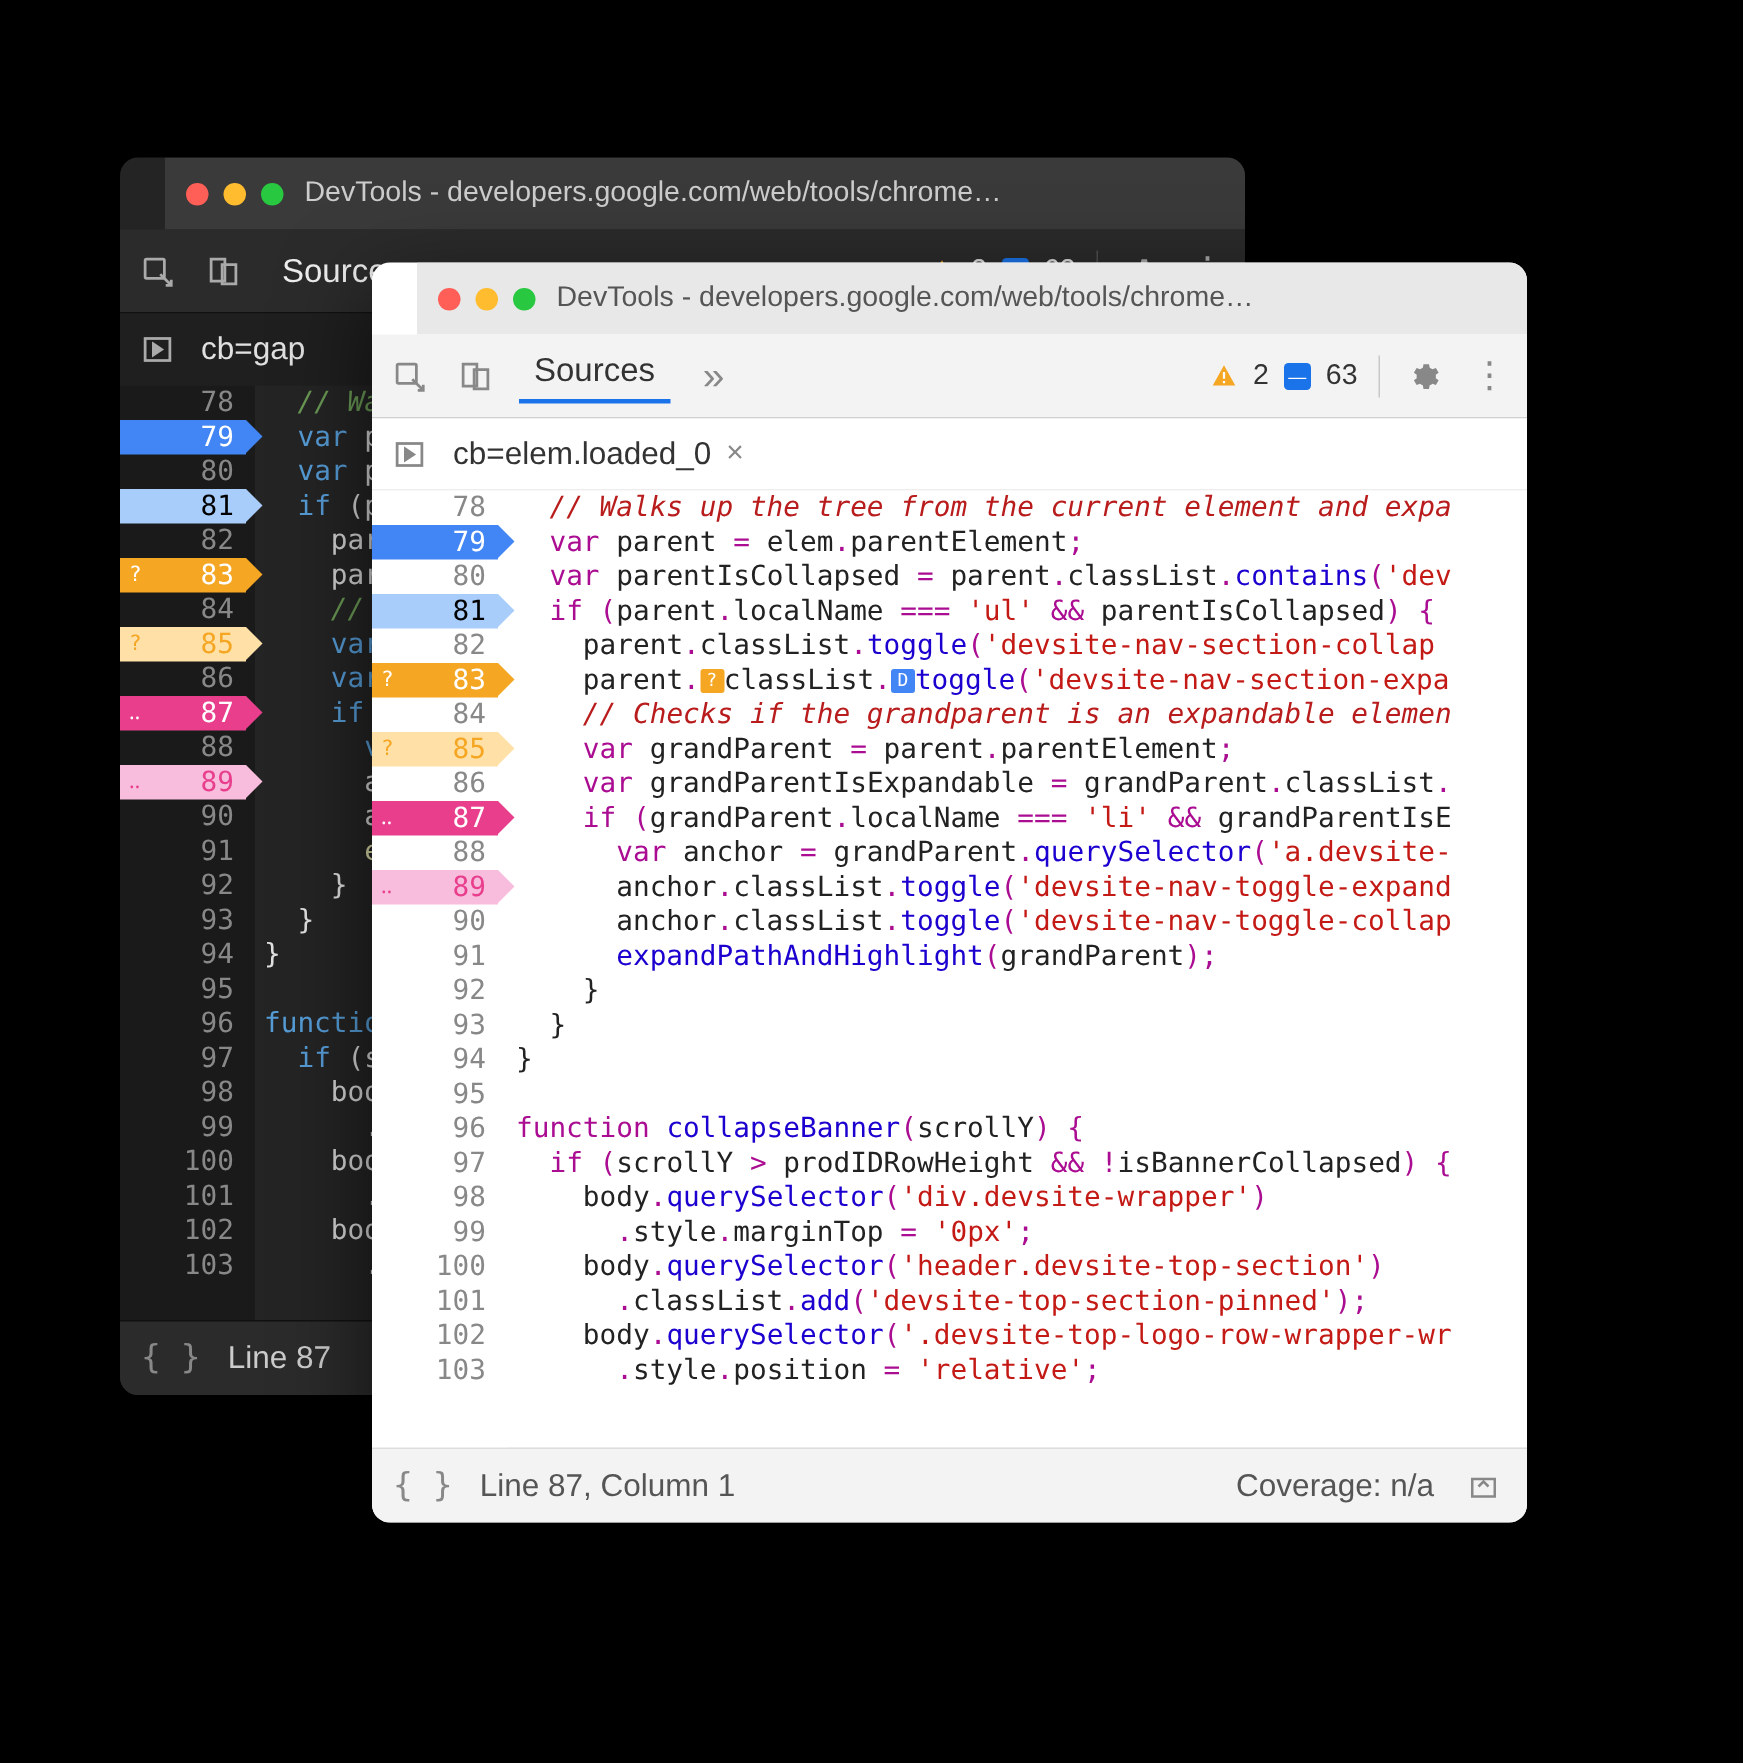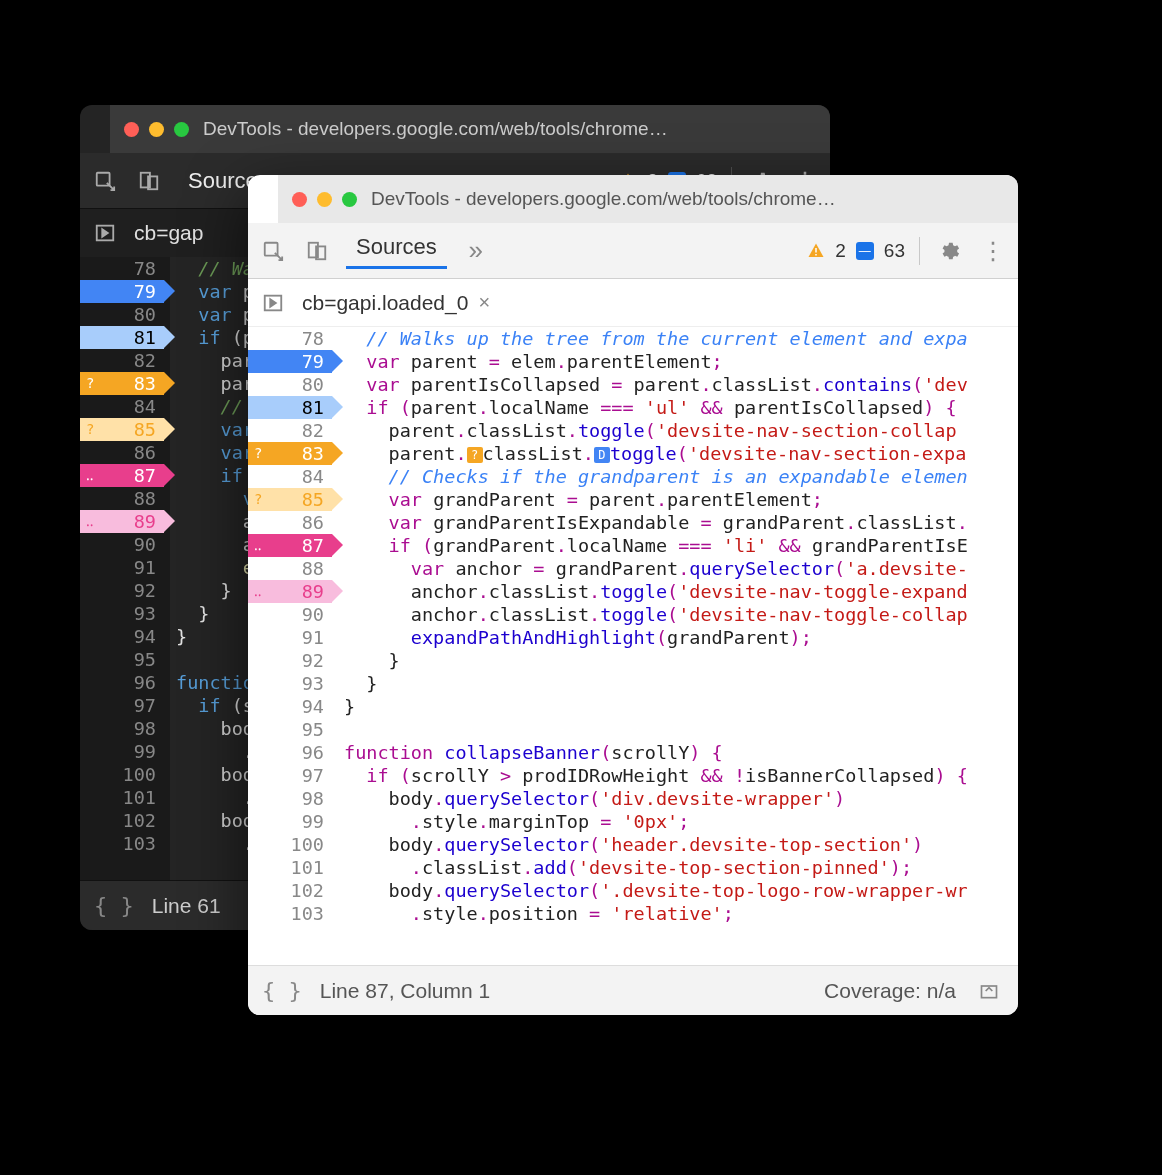--- a/index.html
+++ b/index.html
@@ -54,21 +54,21 @@
   .bp-orange { background:#f5a623; } .bp-orange::after { border-left:11px solid #f5a623; }
   .bp-orange-o{background:#ffe1a8;color:#f5a623;} .bp-orange-o::after{border-left:11px solid #ffe1a8;}
   .bp-pink   { background:#e83e8c; } .bp-pink::after   { border-left:11px solid #e83e8c; }
   .bp-pink-o { background:#f8bcdd; color:#e83e8c; } .bp-pink-o::after { border-left:11px solid #f8bcdd; }
   .bp-sym { position:absolute; left:6px; font-size:14px; }
   .src { flex:1; overflow:hidden; white-space:pre; padding-left:6px; }
   .win-dark  .src { background:#242424; color:#e0e0e0; }
   .win-light .src { background:#fff; color:#222; }
   .sline { height:23px; }
   
-  .win-light .c  { color:#3b82f6; font-style:italic; }
+  .win-light .c  { color:#b91c1c; font-style:italic; }
   .win-light .kw { color:#aa0d91; }
   .win-light .s  { color:#c41a16; }
   .win-light .fn { color:#1c00cf; }
   .win-light .op { color:#aa0d91; }
   .win-light .id { color:#222; }
   
   .win-dark .c  { color:#6a9955; font-style:italic; }
   .win-dark .kw { color:#569cd6; }
   .win-dark .s  { color:#ce9178; }
   .win-dark .fn { color:#dcdcaa; }
@@ -183,21 +183,21 @@
         <div class="gline">99</div>
         <div class="gline">100</div>
         <div class="gline">101</div>
         <div class="gline">102</div>
         <div class="gline">103</div>
       </div>
     <div class="src" id="dark-src"><div class="sline"><span>  </span><span class="c">// Walks</span></div><div class="sline"><span>  </span><span class="kw">var </span><span class="id">parent </span><span class="op">= </span><span class="id">elem</span><span class="op">.</span><span class="id">parentEl</span><span class="op">;</span></div><div class="sline"><span>  </span><span class="kw">var </span><span class="id">parentIs</span><span class="op">= </span><span class="id">parent</span><span class="op">.</span><span class="id">classLis</span><span class="op">.</span><span class="fn">contains</span><span class="op">(</span><span class="s">'dev</span></div><div class="sline"><span>  </span><span class="kw">if </span><span class="op">(</span><span class="id">parent</span><span class="op">.</span><span class="id">localNam</span><span class="op">=== </span><span class="s">'ul' </span><span class="op">&amp;&amp; </span><span class="id">parentIs</span><span class="op">) {</span></div><div class="sline"><span>    </span><span class="id">parent</span><span class="op">.</span><span class="id">classLis</span><span class="op">.</span><span class="fn">toggle</span><span class="op">(</span><span class="s">'devsite</span></div><div class="sline"><span>    </span><span class="id">parent</span><span class="op">.</span><span class="inline-bp ibp-orange">?</span><span class="id">classLis</span><span class="op">.</span><span class="inline-bp ibp-blue">D</span><span class="fn">toggle</span><span class="op">(</span><span class="s">'devsite</span></div><div class="sline"><span>    </span><span class="c">// Check</span></div><div class="sline"><span>    </span><span class="kw">var </span><span class="id">grandPar</span><span class="op">= </span><span class="id">parent</span><span class="op">.</span><span class="id">parentEl</span><span class="op">;</span></div><div class="sline"><span>    </span><span class="kw">var </span><span class="id">grandPar</span><span class="op">= </span><span class="id">grandPar</span><span class="op">.</span><span class="id">classLis</span><span class="op">.</span></div><div class="sline"><span>    </span><span class="kw">if </span><span class="op">(</span><span class="id">grandPar</span><span class="op">.</span><span class="id">localNam</span><span class="op">=== </span><span class="s">'li' </span><span class="op">&amp;&amp; </span><span class="id">grandPar</span></div><div class="sline"><span>      </span><span class="kw">var </span><span class="id">anchor </span><span class="op">= </span><span class="id">grandPar</span><span class="op">.</span><span class="fn">querySel</span><span class="op">(</span><span class="s">'a.devsi</span></div><div class="sline"><span>      </span><span class="id">anchor</span><span class="op">.</span><span class="id">classLis</span><span class="op">.</span><span class="fn">toggle</span><span class="op">(</span><span class="s">'devsite</span></div><div class="sline"><span>      </span><span class="id">anchor</span><span class="op">.</span><span class="id">classLis</span><span class="op">.</span><span class="fn">toggle</span><span class="op">(</span><span class="s">'devsite</span></div><div class="sline"><span>      </span><span class="fn">expandPa</span><span class="op">(</span><span class="id">grandPar</span><span class="op">);</span></div><div class="sline"><span>    }</span></div><div class="sline"><span>  }</span></div><div class="sline"><span>}</span></div><div class="sline"><span></span></div><div class="sline"><span class="kw">function</span><span class="fn">collapse</span><span class="op">(</span><span class="id">scrollY</span><span class="op">) {</span></div><div class="sline"><span>  </span><span class="kw">if </span><span class="op">(</span><span class="id">scrollY </span><span class="op">&gt; </span><span class="id">prodIDRo</span><span class="op">&amp;&amp; </span><span class="op">!</span><span class="id">isBanner</span><span class="op">) {</span></div><div class="sline"><span>    </span><span class="id">body</span><span class="op">.</span><span class="fn">querySel</span><span class="op">(</span><span class="s">'div.dev</span><span class="op">)</span></div><div class="sline"><span>      </span><span class="op">.</span><span class="id">style</span><span class="op">.</span><span class="id">marginTo</span><span class="op">= </span><span class="s">'0px'</span><span class="op">;</span></div><div class="sline"><span>    </span><span class="id">body</span><span class="op">.</span><span class="fn">querySel</span><span class="op">(</span><span class="s">'header.</span><span class="op">)</span></div><div class="sline"><span>      </span><span class="op">.</span><span class="id">classLis</span><span class="op">.</span><span class="fn">add</span><span class="op">(</span><span class="s">'devsite</span><span class="op">);</span></div><div class="sline"><span>    </span><span class="id">body</span><span class="op">.</span><span class="fn">querySel</span><span class="op">(</span><span class="s">'.devsit</span></div><div class="sline"><span>      </span><span class="op">.</span><span class="id">style</span><span class="op">.</span><span class="id">position</span><span class="op">= </span><span class="s">'relativ</span><span class="op">;</span></div></div>
   </div>
   <div class="statusbar">
     <span class="braces">{ }</span>
-    <span>Line 61</span>
+    <span>Line 87</span>
   </div>
 </div>
 
 <div class="window win-light">
   <div class="titlebar">
     <div class="traffic">
       <span class="dot red"></span>
       <span class="dot yellow"></span>
       <span class="dot green"></span>
     </div>
@@ -243,21 +243,21 @@
     <span class="iconbtn" style="font-size:24px;">⋮</span>
   </div>
   <div class="subbar">
     <span class="iconbtn">
         <svg width="22" height="22" viewBox="0 0 24 24" fill="none" stroke="currentColor" stroke-width="2">
           <rect x="3" y="4" width="18" height="16"></rect>
           <path d="M9 8 L15 12 L9 16 Z" fill="currentColor"></path>
         </svg>
       </span>
     <div class="filetab">
-      <span>cb=gapi.loaded_0</span>
+      <span>cb=elem.loaded_0</span>
       <span class="close-x">×</span>
     </div>
   </div>
   <div class="codearea">
     <div class="gutter" id="light-gutter">
         <div class="gline">78</div>
         <div class="gline">
           <div class="bp bp-blue">79</div>
         </div>
         <div class="gline">80</div>

